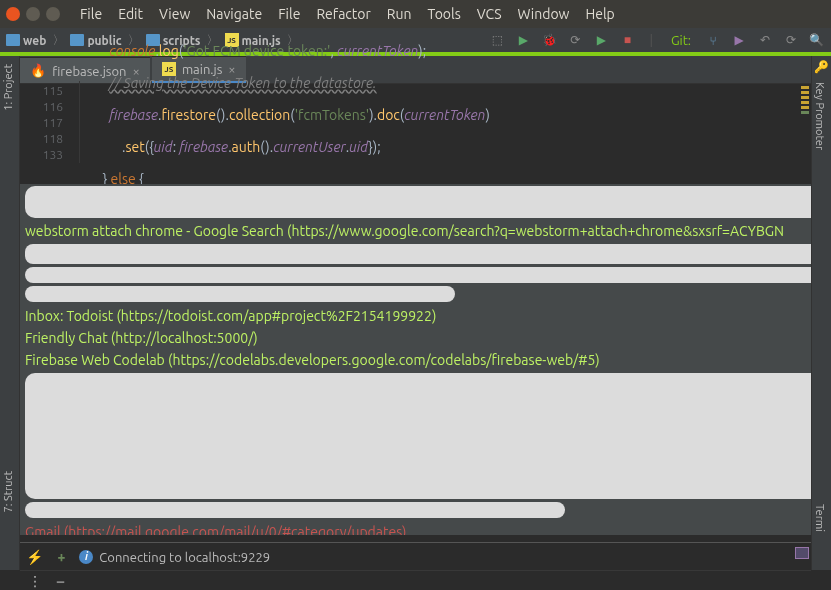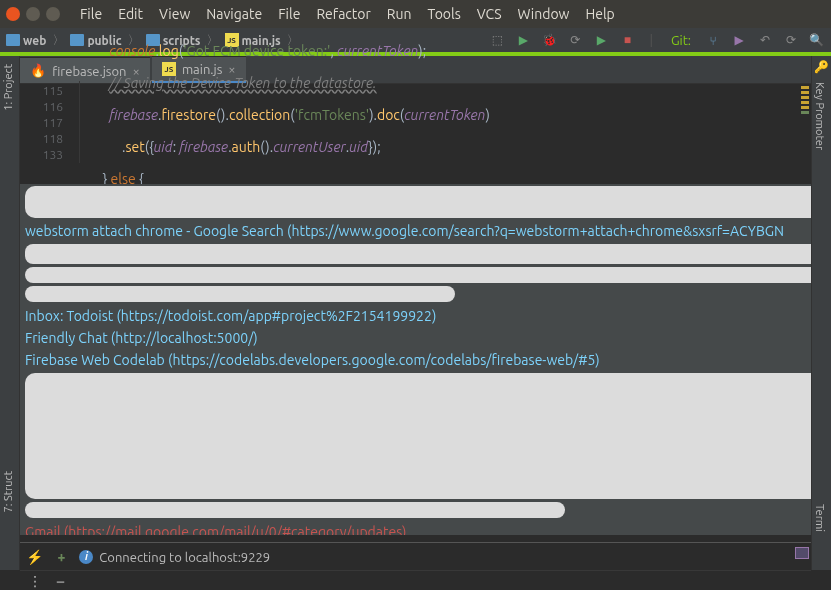--- a/index.html
+++ b/index.html
@@ -65,21 +65,21 @@
 .code .wavy { text-decoration: underline wavy #808080; }
 
 
 .marker-strip { position: absolute; right: 0; top: 0; width: 10px; height: 100px; }
 .marker { width: 8px; height: 3px; margin: 2px 0; }
 .marker.y { background: #c9a432; }
 .marker.g { background: #6a8759; }
 
 
 .search-popup { position: absolute; left: 0; right: 0; top: 100px; bottom: 55px; background: #45494a; overflow: hidden; }
-.popup-row { padding: 2px 5px; font-size: 14px; color: #7dd3fc; height: 22px; display: flex; align-items: center; white-space: nowrap; }
+.popup-row { padding: 2px 5px; font-size: 14px; color: #bef264; height: 22px; display: flex; align-items: center; white-space: nowrap; }
 .redacted { background: #dcdcdc; border-radius: 8px; height: 16px; margin: 3px 5px; }
 .big-redacted { background: #dcdcdc; margin: 2px 5px; }
 
 
 .bottom-panel { position: absolute; left: 0; right: 0; bottom: 0; height: 48px; background: #2b2b2b; border-top: 1px solid #555; }
 .debug-toolbar { height: 28px; display: flex; align-items: center; padding-left: 6px; gap: 14px; border-bottom: 1px solid #383838; }
 .debug-toolbar .tool { font-size: 14px; cursor: pointer; }
 .bolt { color: #f0a732; }
 .plus { color: #6a8759; font-size: 16px; font-weight: bold; }
 .info-msg { display: flex; align-items: center; gap: 6px; color: #bbbbbb; font-size: 13px; }

